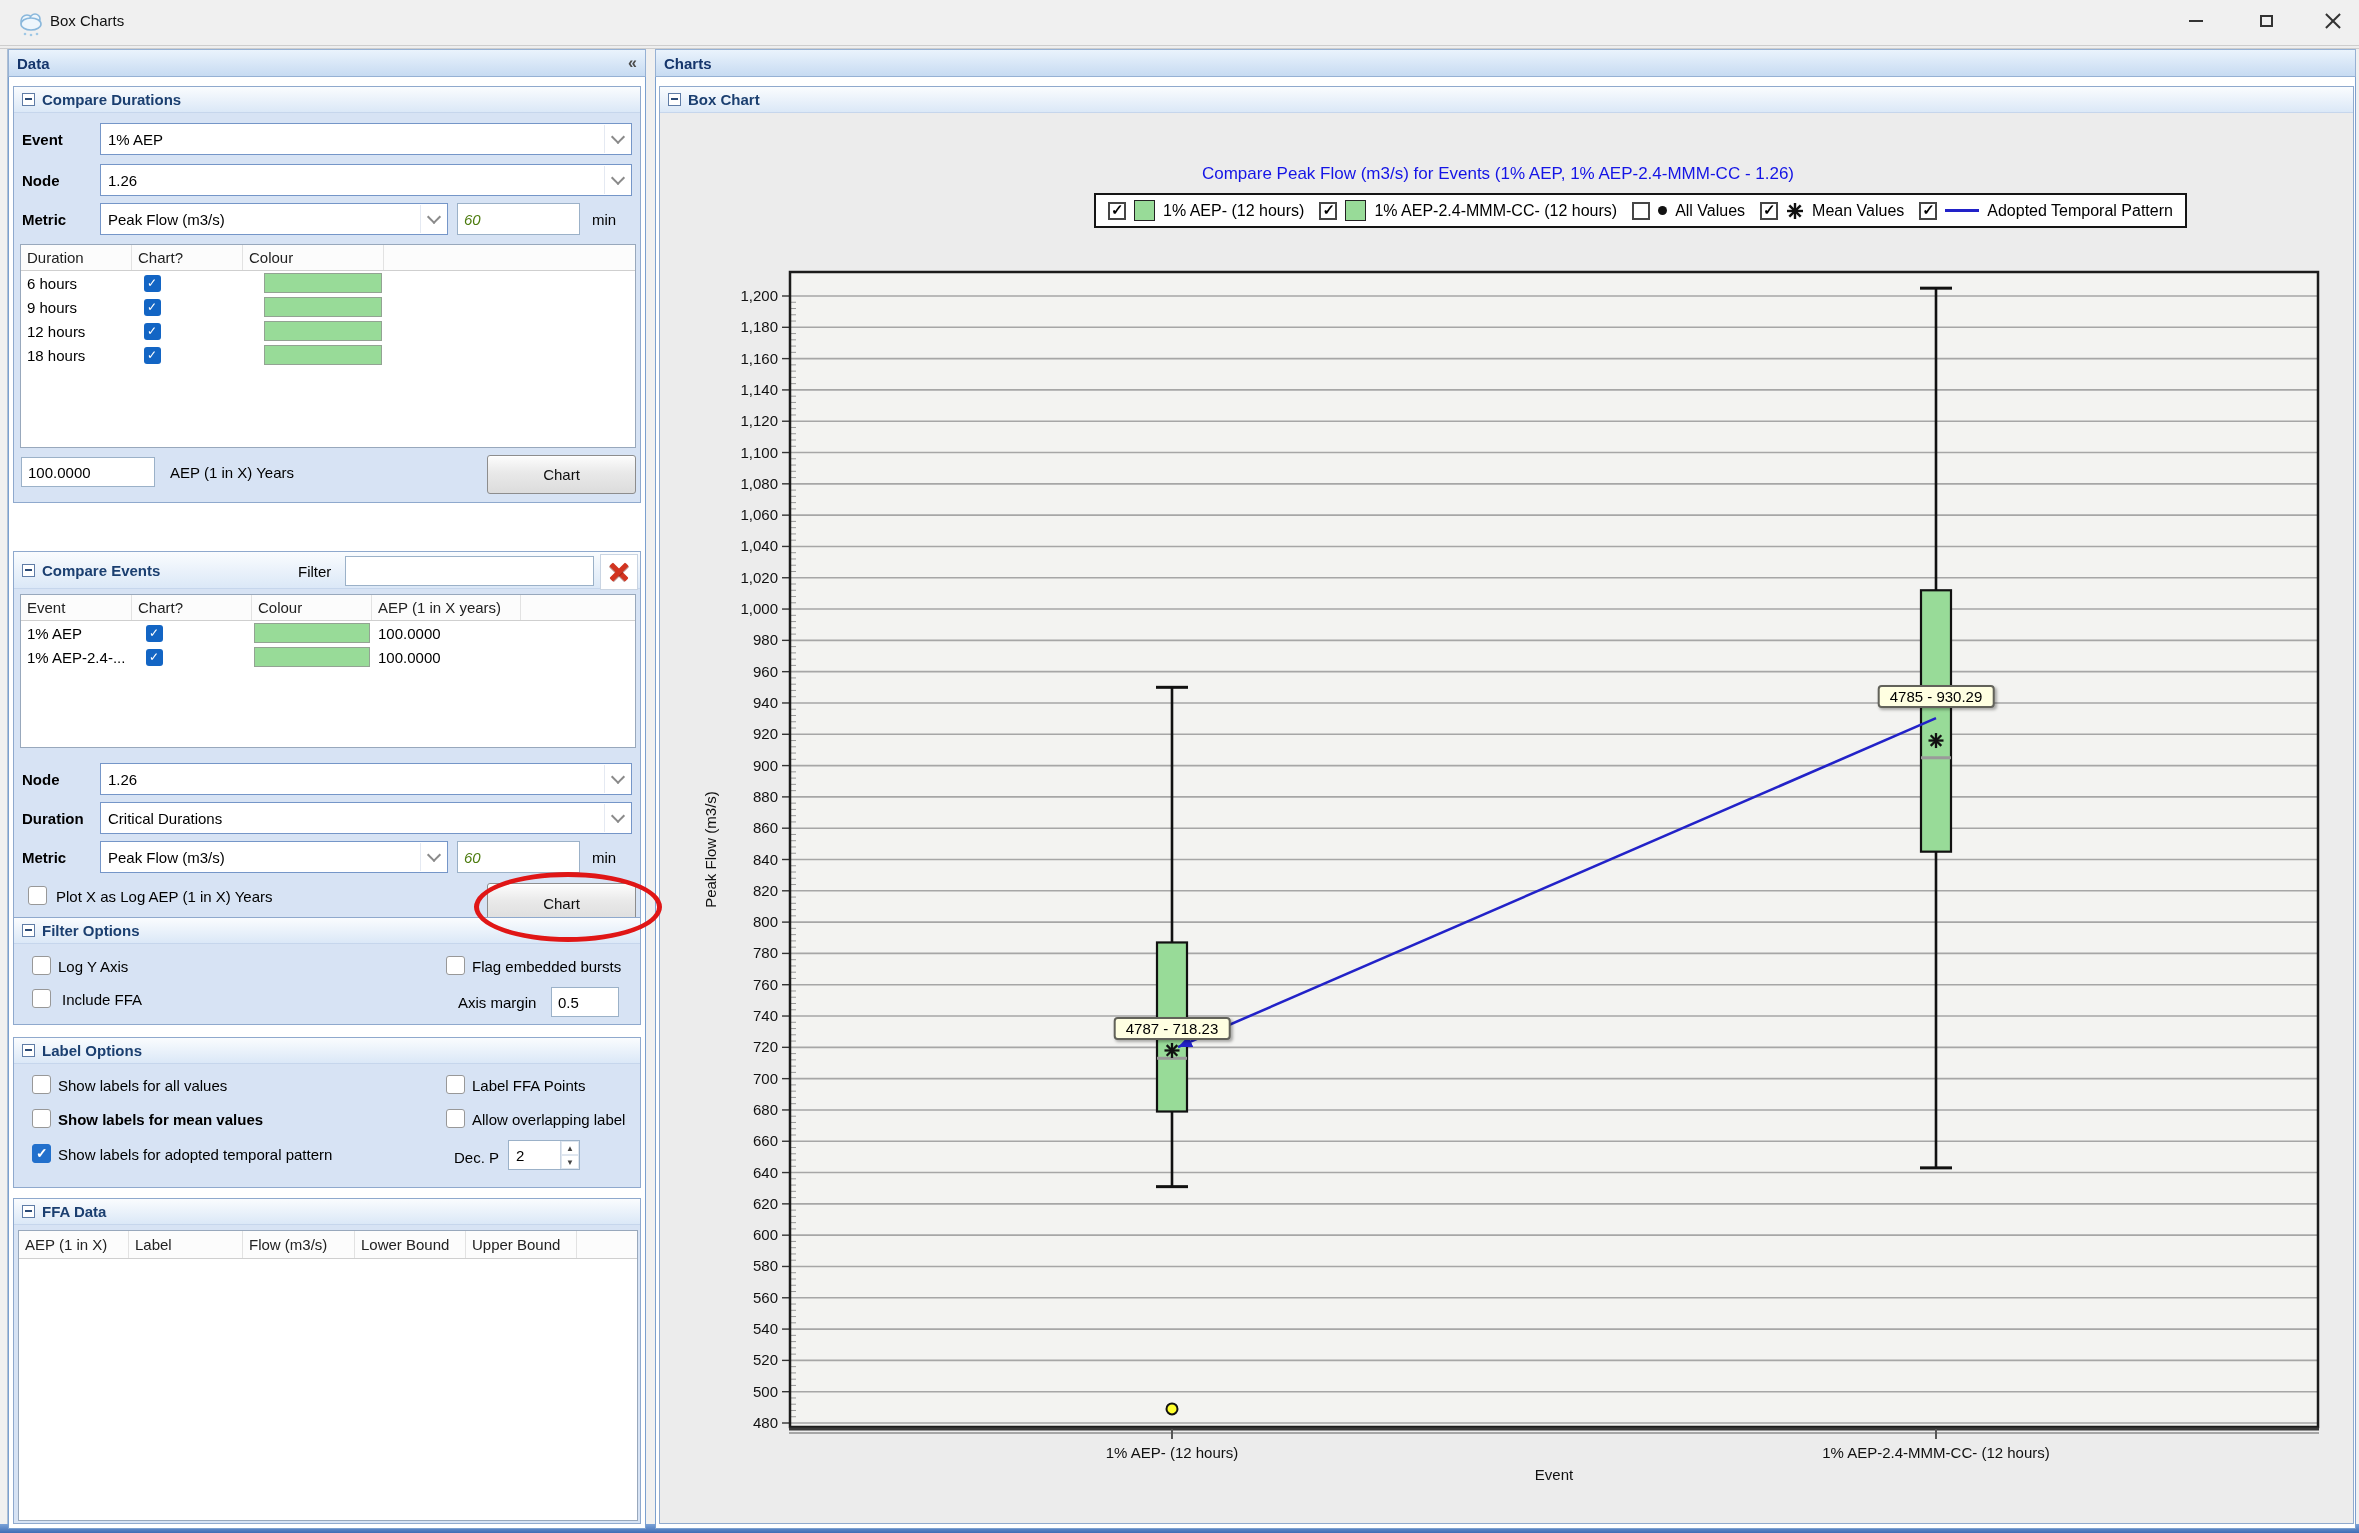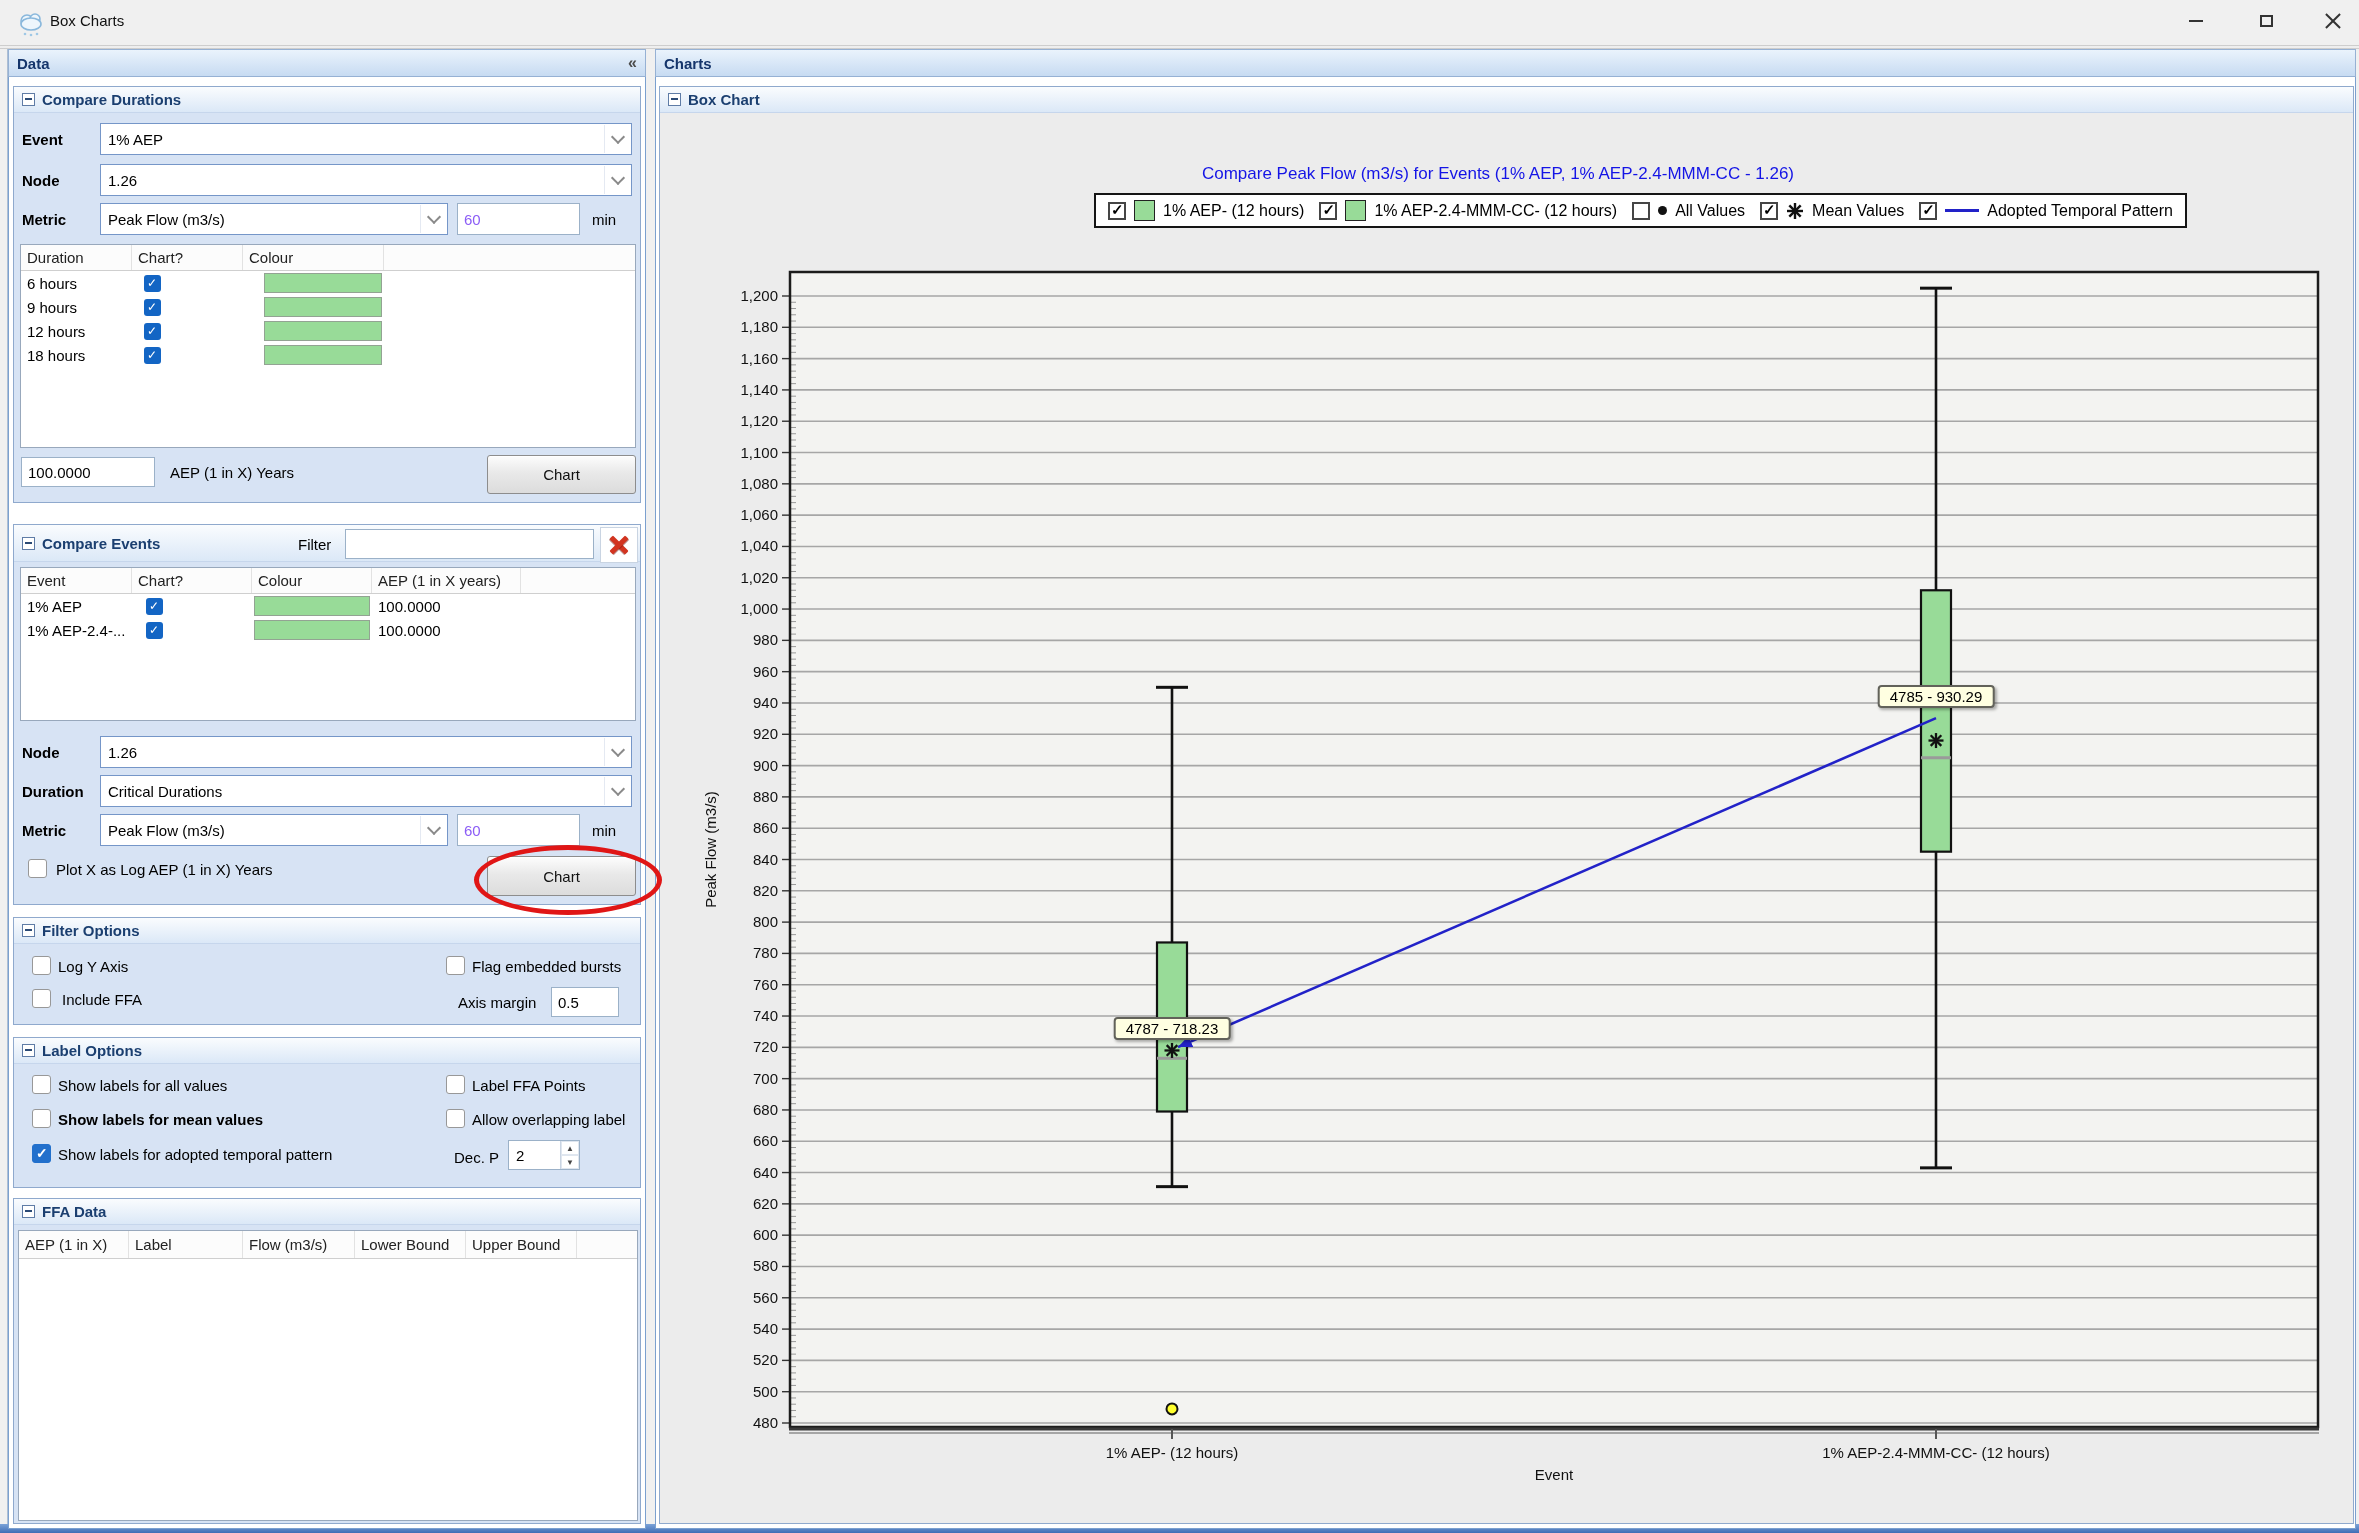--- a/index.html
+++ b/index.html
@@ -35,21 +35,21 @@
   .collapse-box::after{content:"";position:absolute;left:2px;right:2px;top:4px;height:2px;background:#2b4a75;}
 
   .lbl{position:absolute;font-size:15px;color:#000;display:flex;align-items:center;}
   .combo{position:absolute;background:#fff;border:1px solid #7596c8;box-sizing:border-box;}
   .combo .val{position:absolute;left:7px;top:0;bottom:0;display:flex;align-items:center;font-size:15px;}
   .combo .dd{position:absolute;top:1px;right:1px;bottom:1px;width:25px;background:#fff;border-left:1px solid #e4e9f2;
       display:flex;align-items:center;justify-content:center;}
   .chev{width:8px;height:8px;border-right:2px solid #8a8a8a;border-bottom:2px solid #8a8a8a;transform:rotate(45deg);margin-top:-4px;}
   .txt-input{position:absolute;background:#fff;border:1px solid #9bb1c8;box-sizing:border-box;font-size:15px;
       padding-left:6px;display:flex;align-items:center;color:#000;}
-  .dis{color:#8b5cf6;}
+  .dis{color:#4d7c0f;font-style:italic;}
   .win-btn{position:absolute;background:linear-gradient(#fdfdfd,#e9e9e9 45%,#dcdcdc);border:1px solid #8d8d8d;border-radius:3px;
       display:flex;align-items:center;justify-content:center;font-size:15px;color:#111;box-shadow:inset 0 1px 0 #fff;}
 
   .tbl{position:absolute;background:#fff;border:1px solid #98a8bc;box-sizing:border-box;overflow:hidden;}
   .tbl-head{display:flex;height:25px;border-bottom:1px solid #cfcfcf;background:#fcfcfc;}
   .tbl-head .hc{border-right:1px solid #e2e2e2;padding-left:6px;display:flex;align-items:center;font-size:15px;color:#222;box-sizing:border-box;flex:none;}
   .tbl-row{display:flex;height:24px;align-items:center;font-size:15px;}
   .cell{flex:none;box-sizing:border-box;}
   .cb-blue{width:17px;height:17px;border-radius:3px;background:#1365c4;position:relative;flex:none;}
   .cb-blue::after{content:"✓";color:#fff;font-size:12px;position:absolute;left:3px;top:1px;}
@@ -203,21 +203,21 @@
                 </div>
               </div>
             </div>
         </div>
 
         <div class="txt-input" style="left:7px;top:370px;width:134px;height:30px;">100.0000</div>
         <div class="lbl" style="left:156px;top:370px;height:30px;">AEP (1 in X) Years</div>
         <div class="win-btn" style="left:473px;top:368px;width:147px;height:37px;">Chart</div>
       </div>
 
-      <div class="group" style="top:447px;height:381px;">
+      <div class="group" style="top:474px;height:381px;">
         <div class="group-header" style="height:37px;">
           <span class="collapse-box"></span>
           <span>Compare Events</span>
         </div>
         <div class="lbl" style="left:284px;top:4px;height:30px;z-index:2;">Filter</div>
         <div class="txt-input" style="left:331px;top:4px;width:249px;height:30px;z-index:2;"></div>
         <div class="red-x" style="left:586px;top:2px;width:36px;height:34px;z-index:2;"></div>
 
         <div class="tbl" style="left:6px;top:42px;width:616px;height:154px;">
           <div class="tbl-head">

